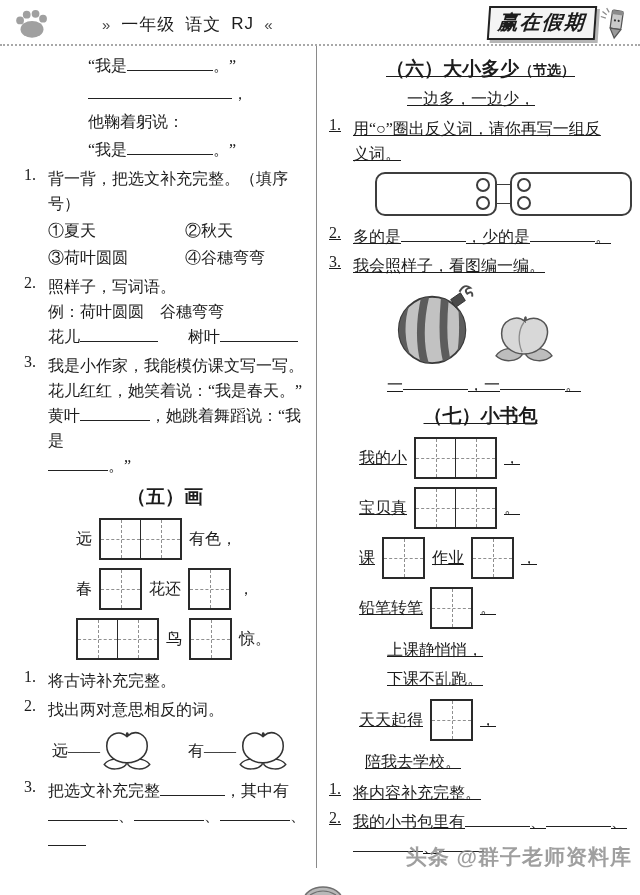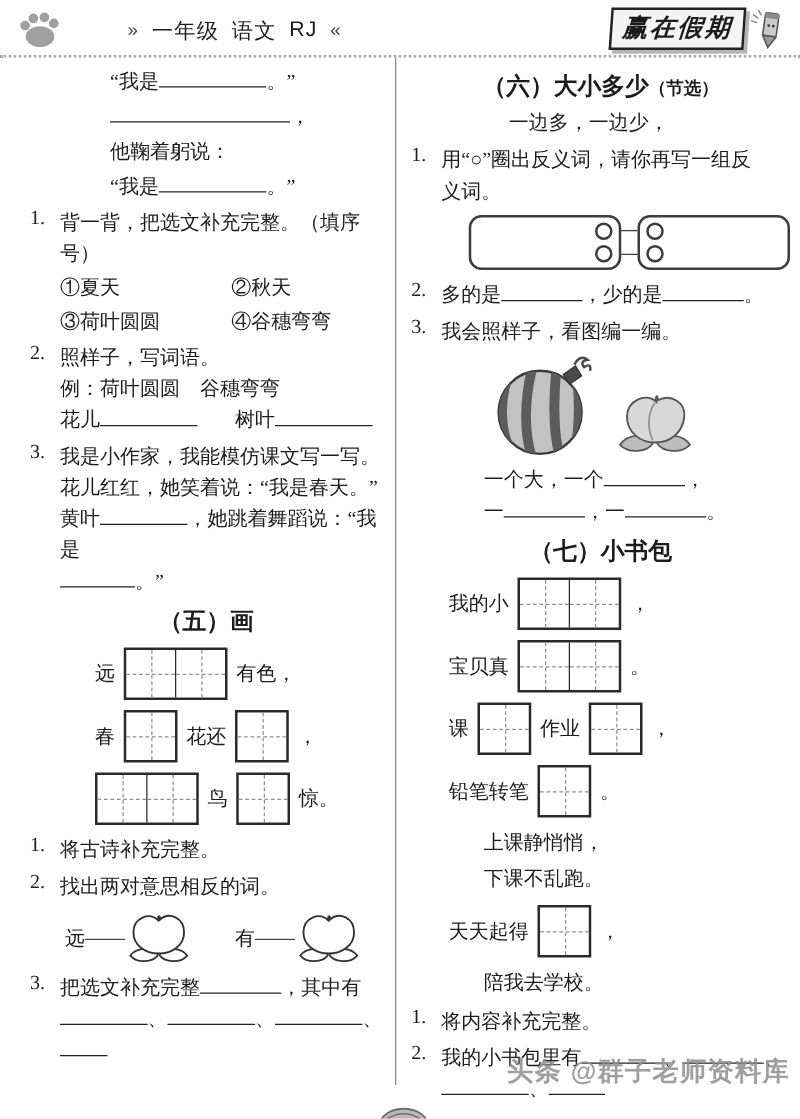--- a/index.html
+++ b/index.html
@@ -12,21 +12,21 @@
              font-family:"Liberation Sans","DejaVu Sans",sans-serif;font-size:17px;letter-spacing:1px;}
   .arrows{color:#444;font-size:15px;}
   .logo-wrap{display:flex;align-items:flex-start;gap:4px;}
   .logo{display:inline-block;border:2px solid #222;background:#f4f4f4;box-shadow:3px 3px 0 #b5b5b5;
         padding:1px 8px 2px;font-weight:bold;font-style:italic;font-size:20px;letter-spacing:2px;
         transform:skewX(-4deg);}
   
   .cols{display:flex;height:822px;}
   .col{box-sizing:border-box;}
   .col-left{width:320px;padding:4px 10px 0 24px;}
-  .col-right{width:324px;padding:4px 8px 0 12px;border-left:1.5px solid #8a8a8a;}
+  .col-right{width:324px;padding:4px 8px 0 12px;border-left:1.5px solid #8a8a8a;text-decoration:underline;}
   
   .qrow{display:flex;margin:4px 0;}
   .qnum{flex:0 0 24px;}
   .qbody{flex:1;line-height:25px;}
   .line{line-height:25px;}
   .blank{display:inline-block;border-bottom:1.5px solid #222;height:14px;vertical-align:baseline;}.w38{width:38px}.w45{width:45px}.w60{width:60px}.w65{width:65px}
   .w70{width:70px}.w78{width:78px}.w86{width:86px}.w144{width:144px}
   .quote{margin:2px 0 4px 64px;}
   .quote .line{margin:3px 0;}
   .opts{margin-top:2px;}
@@ -301,23 +301,20 @@
         </svg>
         <svg width="62" height="56" viewBox="0 0 66 60">
           <path d="M30 42 C22 37 9 38 3 47 C11 55 26 53 31 46 Z" fill="#bdbdbd" stroke="#555" stroke-width="1.5"></path>
           <path d="M36 42 C44 37 57 38 63 47 C55 55 40 53 35 46 Z" fill="#bdbdbd" stroke="#555" stroke-width="1.5"></path>
           <path d="M34 10 C33 5 36 3 35 9 C46 3 60 10 58 24 C56 37 46 45 33 45 C20 45 9 36 9 23 C9 9 25 2 34 10 Z" fill="#d8d8d8" stroke="#555" stroke-width="1.6"></path>
           <path d="M33 11 C27 19 26 32 31 43" fill="none" stroke="#8c8c8c" stroke-width="1.4"></path>
         </svg>
       </div>
 
       <div class="line" style="margin-left:58px;">
-        <span>一个大，一个</span><span class="blank w65"></span><span>，</span>
-      </div>
-      <div class="line" style="margin-left:58px;">
         <span>一</span><span class="blank w65"></span><span>，一</span><span class="blank w65"></span><span>。</span>
       </div>
 
       <div class="sec-title">（七）小书包</div>
 
       <div class="grow grow-r">
         <span>我的小</span>
         <span class="tzg">
             <span class="cell"></span>
             <span class="cell"></span>
@@ -355,21 +352,21 @@
       <div class="line" style="margin:4px 0 4px 58px;">下课不乱跑。</div>
 
       <div class="grow grow-r">
         <span>天天起得</span>
         <span class="tzg">
             <span class="cell"></span>
           </span>
         <span>，</span>
       </div>
 
-      <div class="line" style="margin:4px 0 6px 58px;">陪我去学校。</div>
+      <div class="line" style="margin:4px 0 6px 36px;">陪我去学校。</div>
 
       <div class="qrow">
         <span class="qnum">1.</span>
         <div class="qbody">
             <div class="line">将内容补充完整。</div>
           </div>
       </div>
 
       <div class="qrow">
         <span class="qnum">2.</span>

